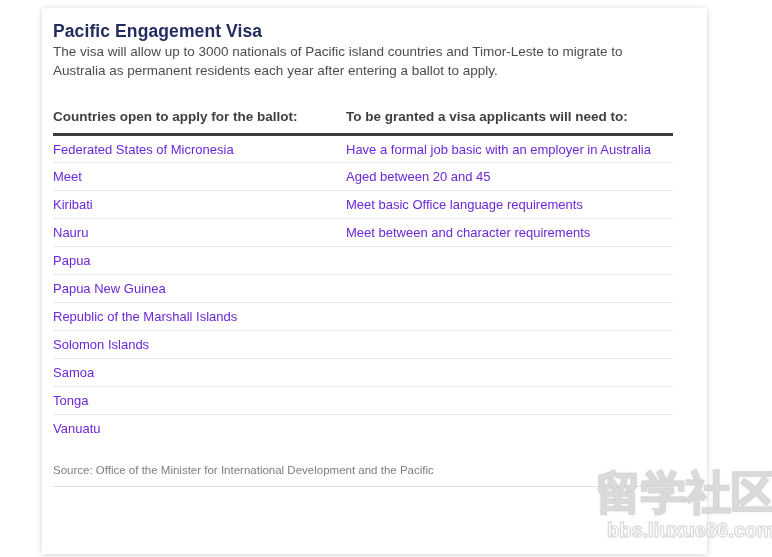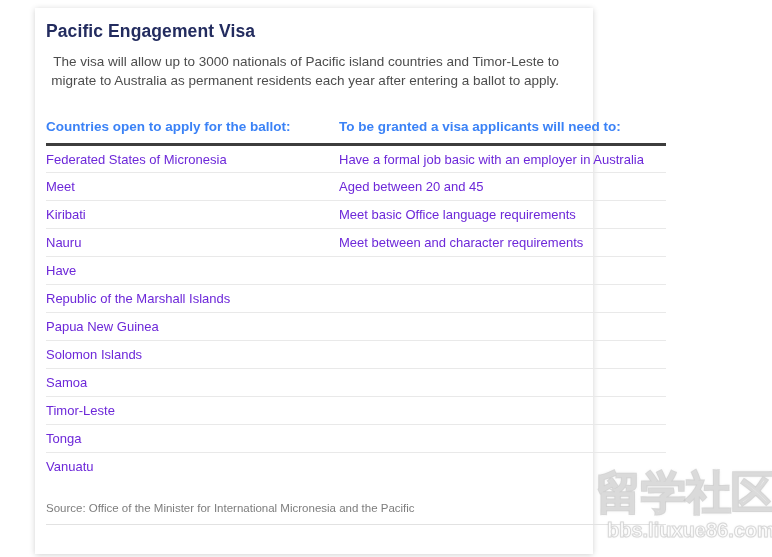--- a/index.html
+++ b/index.html
@@ -5,51 +5,49 @@
   * { margin: 0; padding: 0; box-sizing: border-box; }
   html, body {
     width: 772px; height: 557px;
     background: #ffffff;
     font-family: "Liberation Sans", sans-serif;
     position: relative;
     overflow: hidden;
   }
   .card {
     position: absolute;
-    left: 35px; top: 8px;
-    width: 558px; height: 546px;
+    left: 42px; top: 8px;
+    width: 665px; height: 546px;
     background: #ffffff;
     box-shadow: 0 1px 6px rgba(0,0,0,0.18);
     padding: 13px 34px 10px 11px;
   }
   .title {
     color: #232c5f;
     font-size: 17.5px;
     font-weight: bold;
     letter-spacing: 0.1px;
   }
   .desc {
-    margin-top: 10px;
     color: #4d4d4d;
     font-size: 13.5px;
     line-height: 19px;
     max-width: 606px;
-    text-align: right;
   }
   table.visa-table {
     margin-top: 29px;
     width: 620px;
     border-collapse: collapse;
     table-layout: fixed;
   }
   .visa-table th {
     text-align: left;
     font-size: 13.5px;
     font-weight: bold;
-    color: #3b82f6;
+    color: #404040;
     padding: 0 0 9px 0;
     border-bottom: 3px solid #3d3d3d;
   }
   .visa-table th.col-1, .visa-table td.col-1 { width: 293px; }
   .visa-table td {
     font-size: 13px;
     color: #6d28d9;
     height: 28px;
     vertical-align: middle;
     border-bottom: 1px solid #e9e9e9;
@@ -123,54 +121,50 @@
       </tr>
       <tr>
         <td class="col-1">Kiribati</td>
         <td class="col-2">Meet basic Office language requirements</td>
       </tr>
       <tr>
         <td class="col-1">Nauru</td>
         <td class="col-2">Meet between and character requirements</td>
       </tr>
       <tr>
-        <td class="col-1">Have</td>
+        <td class="col-1">Papua</td>
+        <td class="col-2"></td>
+      </tr>
+      <tr>
+        <td class="col-1">Papua New Guinea</td>
         <td class="col-2"></td>
       </tr>
       <tr>
         <td class="col-1">Republic of the Marshall Islands</td>
-        <td class="col-2"></td>
-      </tr>
-      <tr>
-        <td class="col-1">Papua New Guinea</td>
         <td class="col-2"></td>
       </tr>
       <tr>
         <td class="col-1">Solomon Islands</td>
         <td class="col-2"></td>
       </tr>
       <tr>
         <td class="col-1">Samoa</td>
-        <td class="col-2"></td>
-      </tr>
-      <tr>
-        <td class="col-1">Timor-Leste</td>
         <td class="col-2"></td>
       </tr>
       <tr>
         <td class="col-1">Tonga</td>
         <td class="col-2"></td>
       </tr>
       <tr class="last-row">
         <td class="col-1">Vanuatu</td>
         <td class="col-2"></td>
       </tr>
     </tbody>
   </table>
 
-  <div class="source">Source: Office of the Minister for International Micronesia and the Pacific</div>
+  <div class="source">Source: Office of the Minister for International Development and the Pacific</div>
   <hr class="bottom-rule">
 </div>
 
 <div class="watermark">
   <div class="wm-cjk">留学社区</div>
   <div class="wm-url">bbs.liuxue86.com</div>
 </div>
 
 </body></html>

